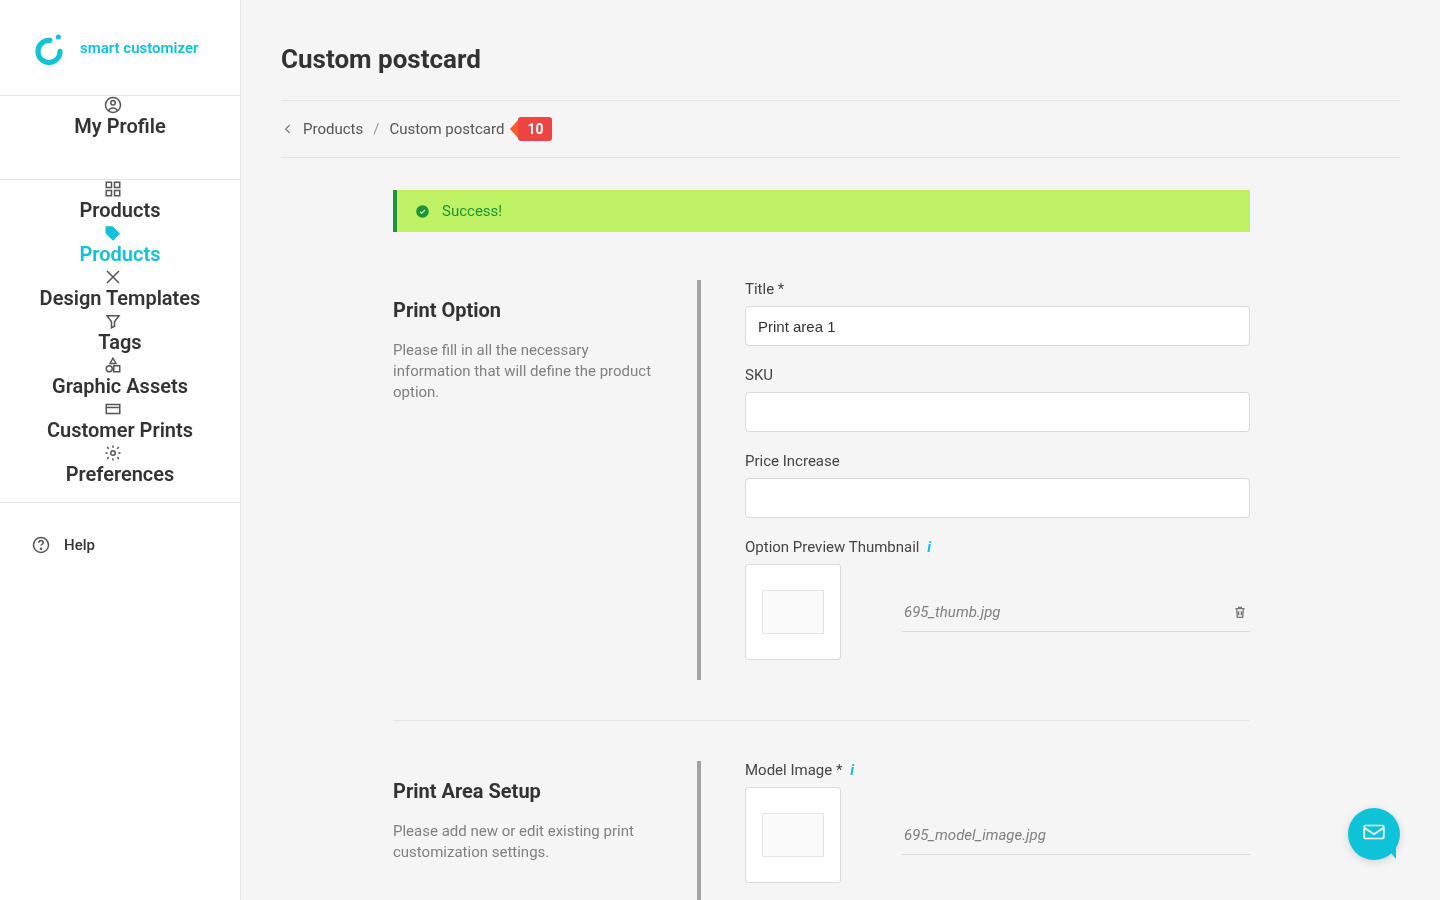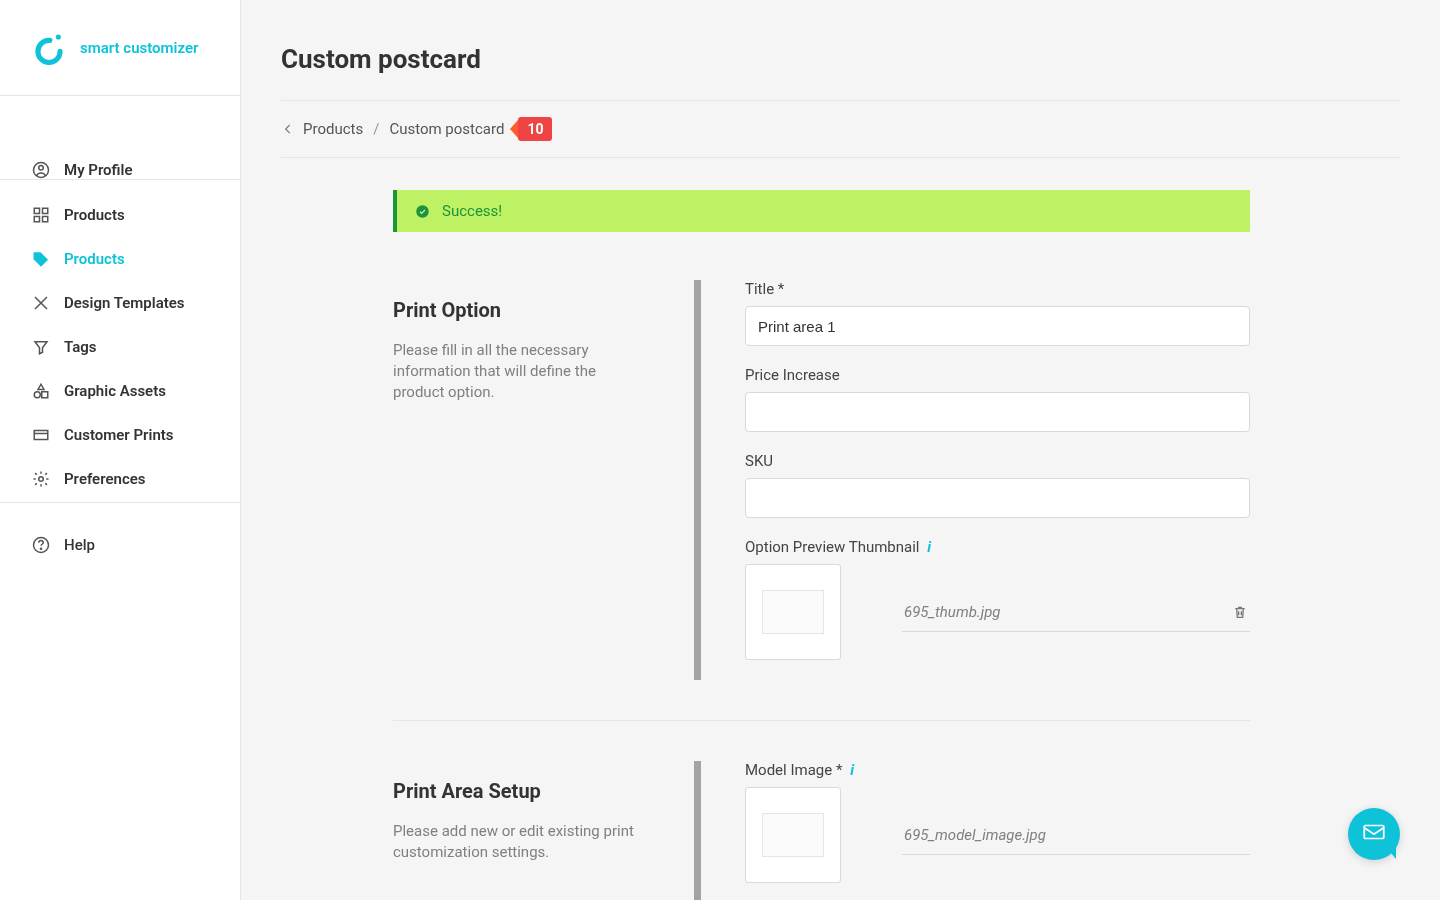--- a/index.html
+++ b/index.html
@@ -4,21 +4,21 @@
 <style>
 * { box-sizing: border-box; margin: 0; padding: 0; }
 body { font-family: -apple-system, BlinkMacSystemFont, "Segoe UI", Roboto, "Helvetica Neue", Arial, sans-serif; background: #f5f5f5; color: #333; width: 1440px; height: 900px; overflow: hidden; position: relative; }
 
 .sidebar { position: absolute; left: 0; top: 0; width: 241px; height: 900px; background: #fff; border-right: 1px solid #e5e5e5; }
 .logo-area { height: 96px; display: flex; align-items: center; padding: 14px 32px; border-bottom: 1px solid #e5e5e5; }
 .logo-icon { width: 34px; height: 34px; margin-right: 14px; }
 .logo-text { color: #0ec3d8; font-weight: 600; font-size: 15px; }
 
 .nav-section { padding: 0; }
-.nav-item { display: flex; align-items: flex-end; padding: 0 32px; height: 44px; cursor: pointer; color: #333; font-weight: 600; font-size: 15px; }
+.nav-item { display: flex; align-items: center; padding: 0 32px; height: 44px; cursor: pointer; color: #333; font-weight: 600; font-size: 20px; flex-direction: column; }
 .nav-item.profile { height: 84px; border-bottom: 1px solid #e5e5e5; }
 .nav-item.active { color: #0ec3d8; }
 .nav-item .icon { width: 18px; height: 18px; margin-right: 14px; display: inline-flex; align-items: center; justify-content: center; }
 .nav-item.active .icon svg { stroke: #0ec3d8; fill: #0ec3d8; }
 .nav-divider { height: 1px; background: #e5e5e5; margin-top: 14px; }
 .nav-help { display: flex; align-items: center; padding: 0 32px; height: 44px; margin-top: 20px; cursor: pointer; color: #333; font-weight: 500; font-size: 15px; text-align: center; }
 .nav-help .icon { width: 18px; height: 18px; margin-right: 14px; }
 
 .main { position: absolute; left: 241px; top: 0; right: 0; height: 900px; overflow: hidden; padding: 0 40px; }
 .page-title { font-size: 26px; font-weight: 700; color: #333; margin-top: 44px; margin-bottom: 26px; }
@@ -28,21 +28,21 @@
 .breadcrumb-link { color: #555; cursor: pointer; }
 .breadcrumb-sep { margin: 0 10px; color: #999; }
 .breadcrumb-current { color: #555; }
 .breadcrumb-badge { margin-left: 14px; background: #ef4444; color: #fff; font-weight: 700; font-size: 14px; padding: 4px 9px; border-radius: 3px; position: relative; }
 .breadcrumb-badge::before { content: ""; position: absolute; left: -8px; top: 50%; transform: translateY(-50%); width: 0; height: 0; border-top: 9px solid transparent; border-bottom: 9px solid transparent; border-right: 8px solid #ff5a2b; }
 
 .alert-success { margin: 32px 0 48px 112px; background: #bef264; border-left: 4px solid #1c9438; padding: 12px 18px; display: flex; align-items: center; color: #1c9438; font-weight: 400; font-size: 15px; max-width: 857px; }
 .alert-success .check { width: 15px; height: 15px; margin-right: 12px; }
 
 .form-section { display: flex; margin-left: 112px; max-width: 857px; }
-.section-left { width: 308px; padding-right: 44px; border-right: 7px solid #a3a3a3; }
+.section-left { width: 308px; padding-right: 44px; border-right: 4px solid #a3a3a3; }
 .section-right { flex: 1; padding-left: 44px; }
 .section-title { font-size: 20px; font-weight: 700; color: #333; margin-bottom: 18px; margin-top: 18px; }
 .section-desc { color: #808080; font-size: 15px; line-height: 1.4; }
 
 .field { margin-bottom: 20px; }
 .field-label { color: #444; font-size: 15px; margin-bottom: 8px; display: block; }
 .field-label .info { color: #0ec3d8; font-weight: bold; font-style: italic; margin-left: 4px; cursor: pointer; }
 .text-input { width: 100%; height: 40px; border: 1px solid #d9d9d9; border-radius: 4px; padding: 0 12px; font-size: 15px; color: #333; }
 
 .thumb-row { display: flex; align-items: center; gap: 37px; }
@@ -189,25 +189,25 @@
     <div class="section-left">
       <h2 class="section-title">Print Option</h2>
       <p class="section-desc">Please fill in all the necessary information that will define the product option.</p>
     </div>
     <div class="section-right">
       <div class="field">
         <label class="field-label">Title *</label>
         <input class="text-input" type="text" value="Print area 1" style="">
       </div>
       <div class="field">
+        <label class="field-label">SKU</label>
+        <input class="text-input" type="text" value="" style="">
+      </div>
+      <div class="field">
         <label class="field-label">Price Increase</label>
-        <input class="text-input" type="text" value="" style="">
-      </div>
-      <div class="field">
-        <label class="field-label">SKU</label>
         <input class="text-input" type="text" value="" style="">
       </div>
       <div class="field">
         <label class="field-label">
           <span>Option Preview Thumbnail</span>
           <span class="info">i</span>
         </label>
         <div class="thumb-row">
           <div class="thumb-preview">
             <div class="thumb-inner"></div>

